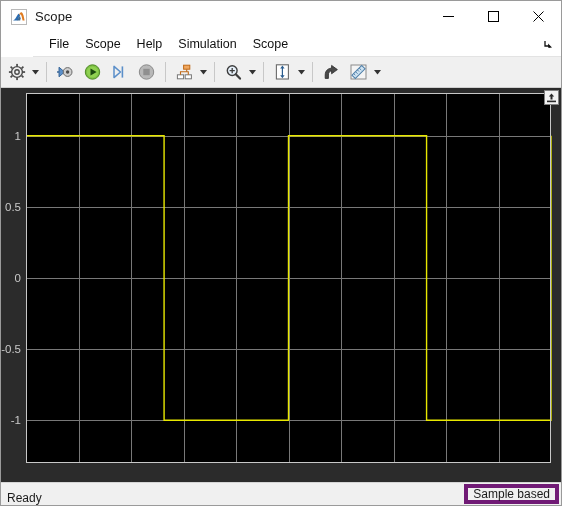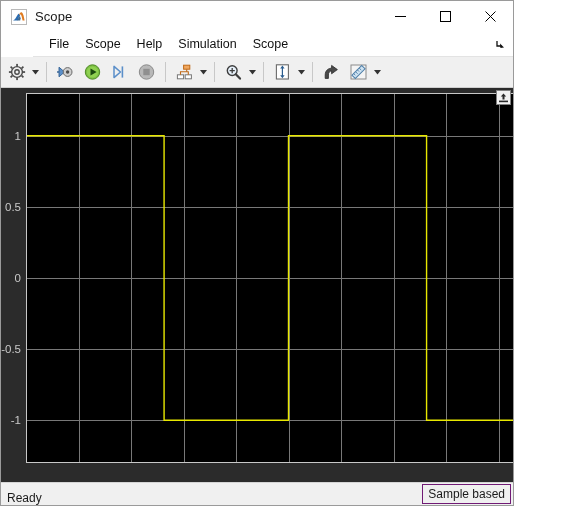--- a/index.html
+++ b/index.html
@@ -10,21 +10,21 @@
   body {
     width: 562px;
     height: 506px;
     overflow: hidden;
     font-family: "Liberation Sans", sans-serif;
     -webkit-font-smoothing: antialiased;
   }
 
   #window {
     position: relative;
-    width: 514px;
+    width: 562px;
     height: 506px;
     box-sizing: border-box;
     border: 1px solid #9a9a9a;
     background: #ffffff;
     display: flex;
     flex-direction: column;
   }
 
   
   .titlebar {
@@ -186,21 +186,21 @@
     position: absolute;
     right: 2px;
     top: 1px;
     bottom: 1px;
     display: flex;
     align-items: stretch;
   }
   .status-cell {
     font-size: 12px;
     color: #1a1a1a;
-    border: 1px solid #701a75;
+    border: 4px solid #701a75;
     background: #f0f0f0;
     display: flex;
     align-items: center;
     padding: 0 5px;
     margin-left: 2px;
     box-sizing: border-box;
   }
 </style>
 </head>
 <body>

